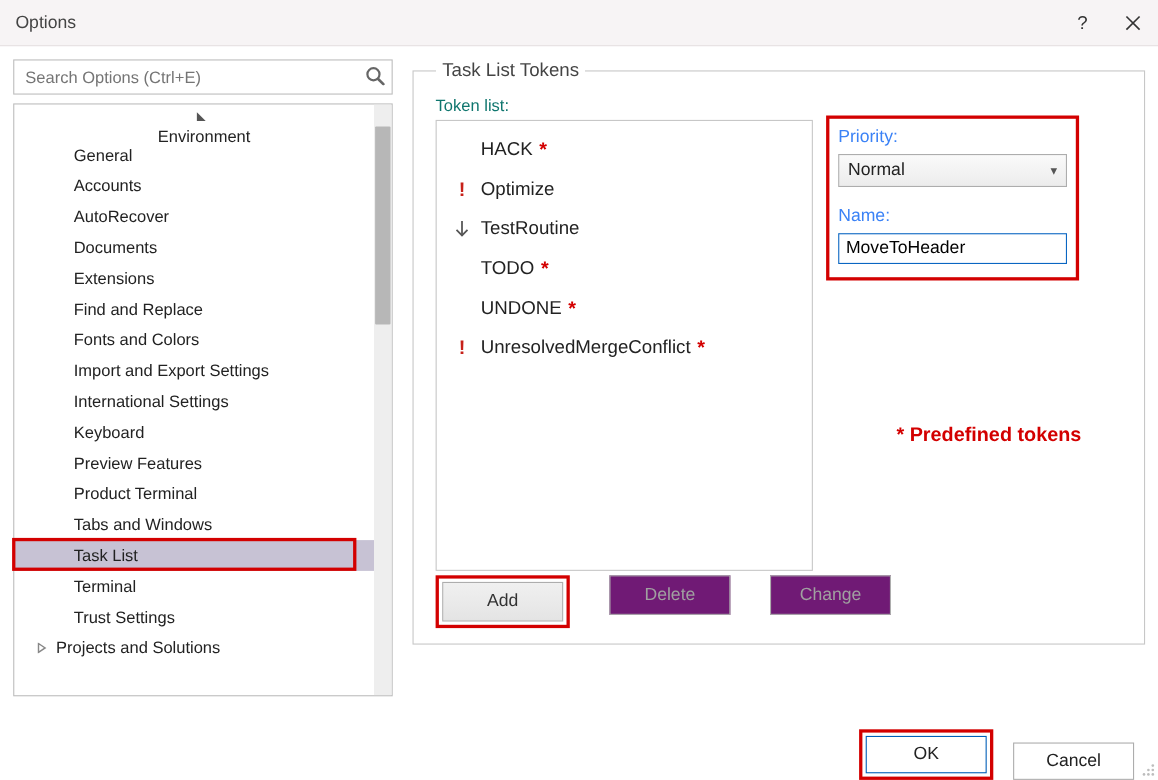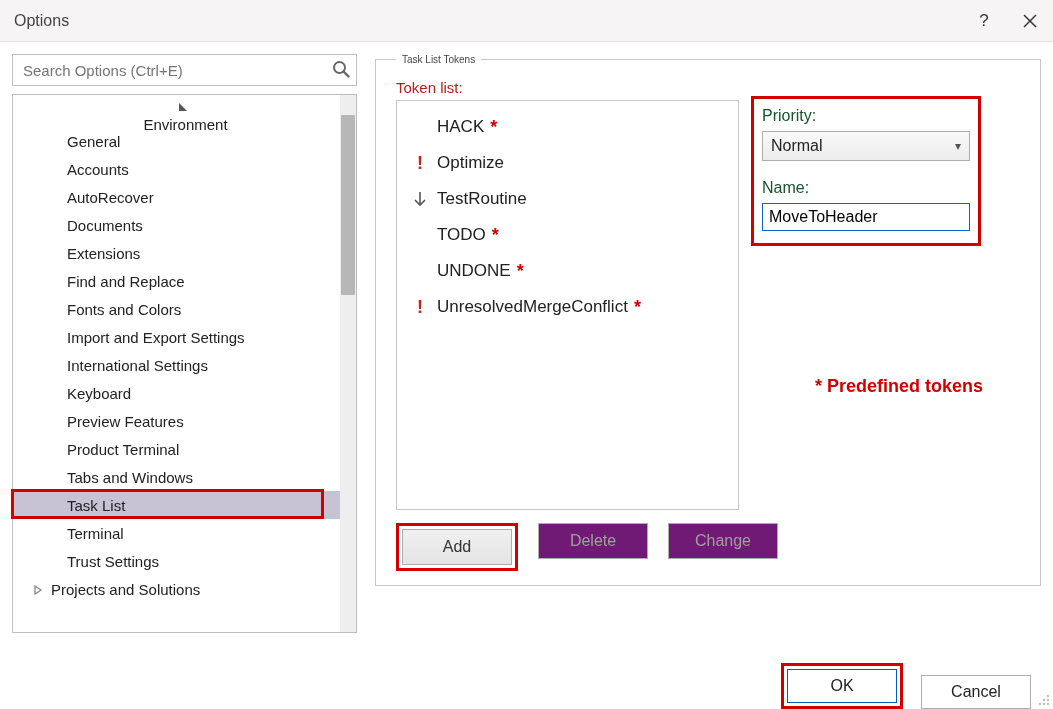--- a/index.html
+++ b/index.html
@@ -110,24 +110,24 @@
   fieldset.tlt {
     border:1px solid #c7c7c7;
     margin:0;
     padding: 14px 14px 80px 20px;
     height: 532px;
     position:relative;
   }
   fieldset.tlt legend {
     padding:0 6px;
     color:#444;
-    font-size:10px;
+    font-size:17px;
     margin-top:26px;
   }
-  .tokenlist-label { margin: 0 0 4px 0; color:#b91c1c; }
+  .tokenlist-label { margin: 0 0 4px 0; color:#0f766e; }
   .token-columns { display:flex; gap:12px; }
   .token-list {
     width: 343px;
     height: 410px;
     border:1px solid #c7c7c7;
     background:#fff;
     padding: 8px 0;
   }
   .token-item {
     height: 36px;
@@ -148,21 +148,21 @@
   .props {
     width: 230px;
     position:relative;
   }
   .red-box-props {
     border:3px solid #d30000;
     padding: 8px 8px 12px 8px;
     position:relative;
     top:-4px;
   }
-  .fld-label { margin-bottom:6px; color:#14532d; font-size:16px;}
+  .fld-label { margin-bottom:6px; color:#3b82f6; font-size:16px;}
   .combo {
     width:100%;
     height:30px;
     border:1px solid #adadad;
     background: linear-gradient(#fafafa,#ececec);
     display:flex; align-items:center; justify-content:space-between;
     padding: 0 8px;
     margin-bottom: 18px;
     font-size:16px;
   }
@@ -182,21 +182,21 @@
     top: 276px;
     color:#d30000;
     font-weight:bold;
     font-size:18px;
   }
   .btn-row {
     position:absolute;
     left:20px;
     bottom: 14px;
     display:flex;
-    gap: 20px;
+    gap: 36px;
   }
   .vs-btn {
     width: 110px;
     height: 36px;
     border:1px solid #adadad;
     background:#701a75;
     display:flex;align-items:center;justify-content:center;
     font-family:inherit;
     font-size:16px;
     color:#333;

